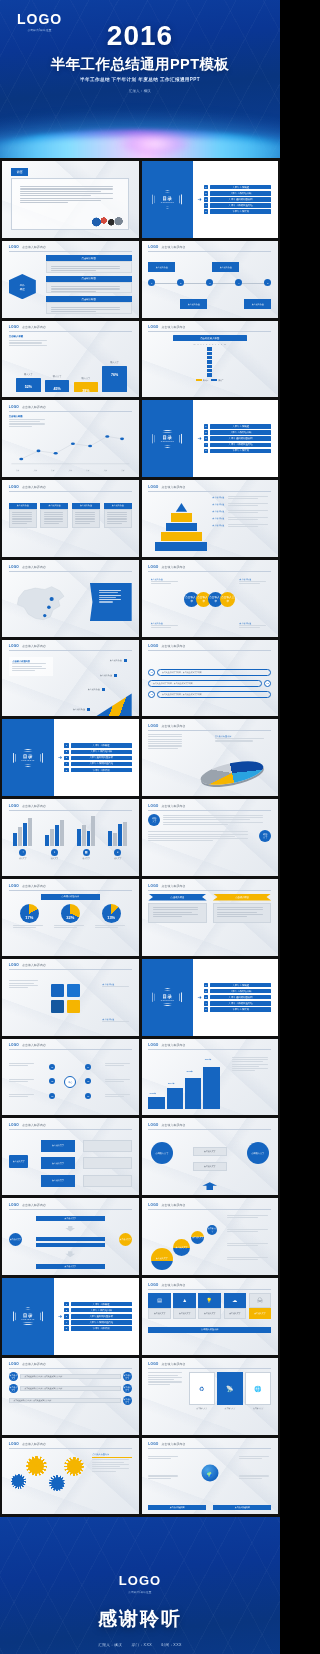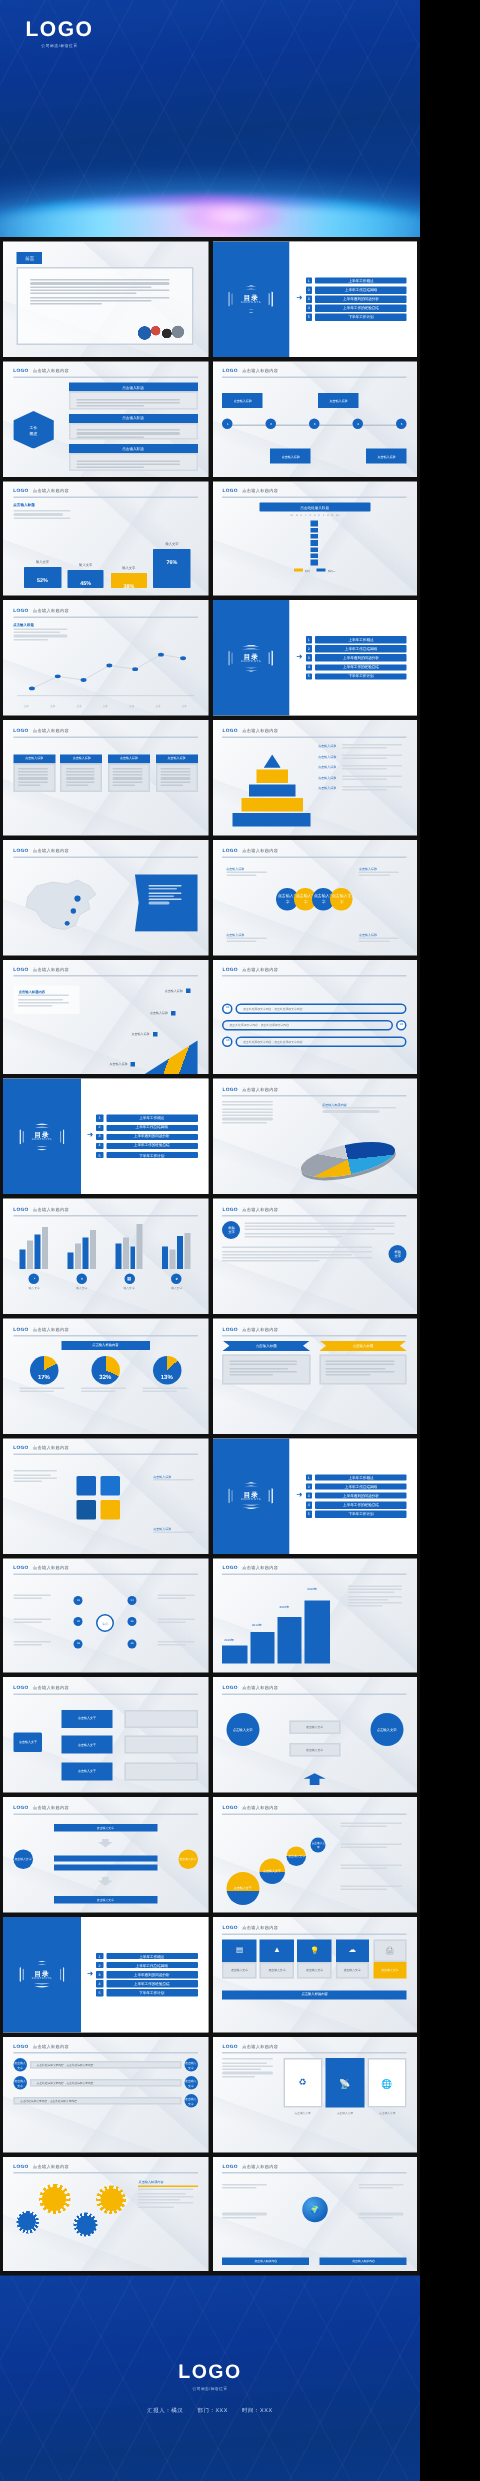--- a/index.html
+++ b/index.html
@@ -128,20 +128,26 @@
 </head>
 <body>
 
 <div class="page">
 
   <div class="hero">
     <div class="logo-blk">
       <div class="logo-main">LOGO</div>
       <div class="logo-sub">公司标志/标语位置</div>
     </div>
+    <div class="hero-center">
+      <div class="year">2016</div>
+      <div class="big-title">半年工作总结通用PPT模板</div>
+      <div class="sub-title">半年工作总结  下半年计划  年度总结  工作汇报通用PPT</div>
+      <div class="presenter">汇报人：橘汉</div>
+    </div>
     <div class="swoosh sw1"></div>
     <div class="swoosh sw3"></div>
     <div class="swoosh sw2"></div>
     <div class="glowdot"></div>
   </div>
 
   <div class="grid">
 
     <div class="slide">
       <div class="sbody" style="top:8%">
@@ -1268,20 +1274,21 @@
         <div style="position:absolute;right:0;bottom:0;width:47%;height:5px;background:#1565c0;color:#fff;font-size:1.9px;display:flex;align-items:center;justify-content:center">点击输入标题内容</div>
       </div>
     </div>
 
   </div>
 
   <div class="hero closing">
     <div class="closing-center">
       <div class="closing-logo">LOGO</div>
       <div class="closing-logo-sub">公司标志/标语位置</div>
+      <div class="thanks">感谢聆听</div>
       <div class="closing-meta">
         <span>汇报人：橘汉</span>
         <span>部门：XXX</span>
         <span>时间：XXX</span>
       </div>
     </div>
 
   </div>
 
 </div>

